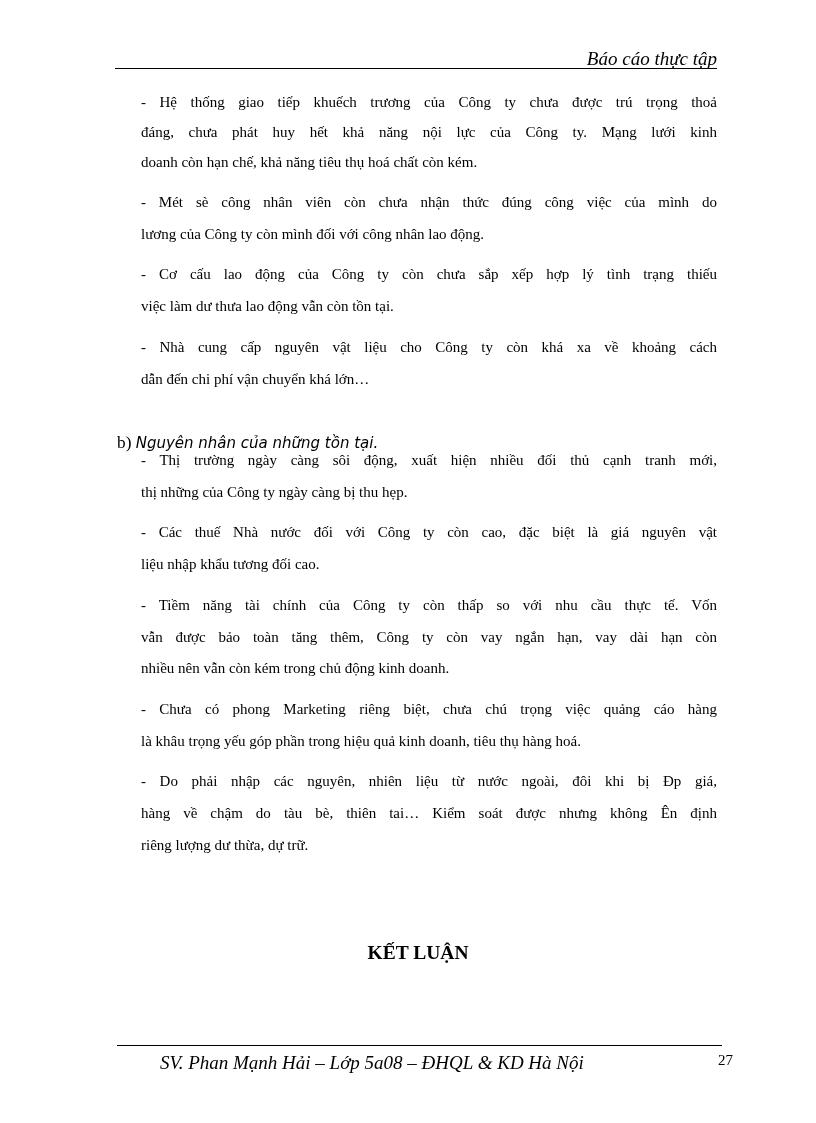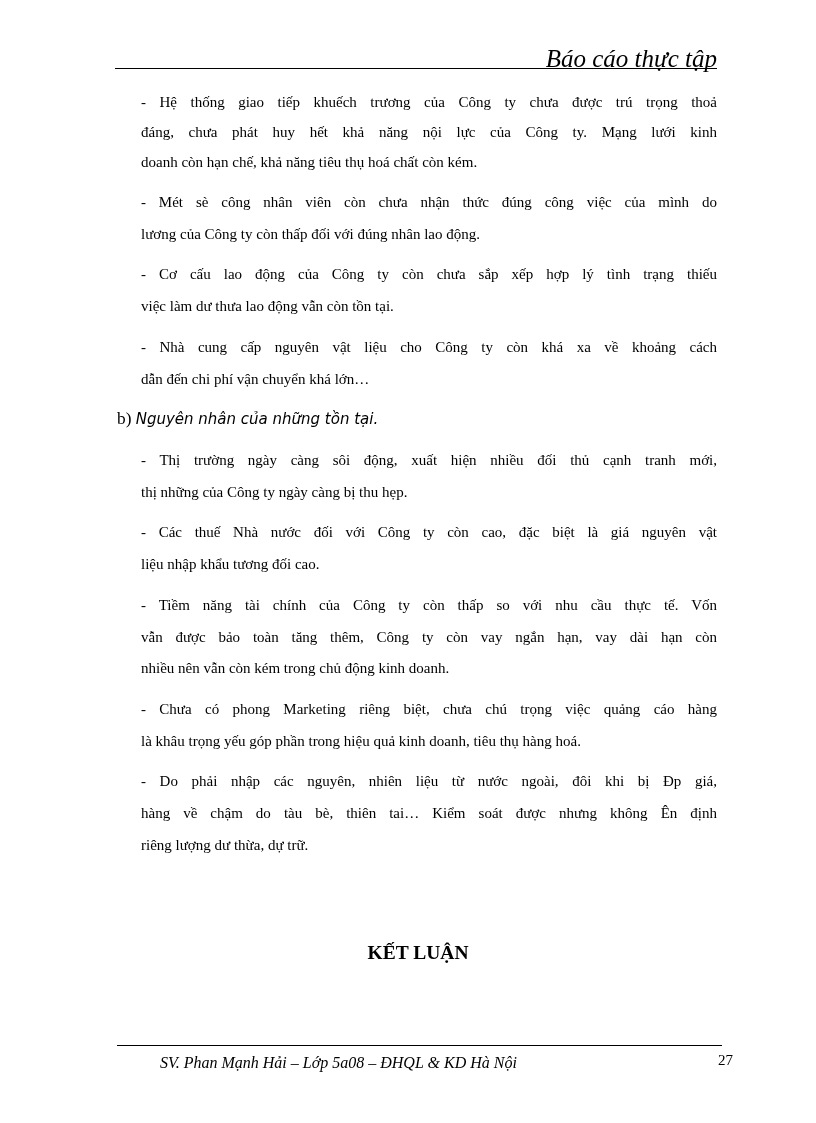--- a/index.html
+++ b/index.html
@@ -13,21 +13,21 @@
       position: relative;
       overflow: hidden;
       font-family: "Liberation Serif", "DejaVu Serif", serif;
       color: #000000;
     }
     .header-title {
       position: absolute;
       right: 99px;
       top: 48px;
       font-style: italic;
-      font-size: 25px;
+      font-size: 19px;
       line-height: 22px;
       white-space: nowrap;
     }
     .header-rule {
       position: absolute;
       left: 115px;
       width: 602px;
       top: 68px;
       height: 0;
       border-top: 1px solid #000;
@@ -44,20 +44,21 @@
     }
     .line.last {
       text-align-last: left;
     }
     .subheading {
       position: absolute;
       left: 117px;
       font-size: 17.3px;
       line-height: 20px;
       white-space: nowrap;
+      margin-top: 24px;
     }
     .subheading .italic {
       font-family: "DejaVu Sans", "Liberation Sans", sans-serif;
       font-style: italic;
       font-size: 15px;
     }
     .conclusion {
       position: absolute;
       left: 0;
       width: 836px;
@@ -73,21 +74,21 @@
       width: 605px;
       top: 1045px;
       height: 0;
       border-top: 1px solid #000;
     }
     .footer-text {
       position: absolute;
       left: 160px;
       top: 1051px;
       font-style: italic;
-      font-size: 16px;
+      font-size: 19px;
       line-height: 24px;
       white-space: nowrap;
     }
     .page-number {
       position: absolute;
       left: 718px;
       top: 1049px;
       font-size: 15px;
       line-height: 22px;
     }
@@ -96,21 +97,21 @@
 <body>
 
 <div class="header-title">Báo cáo thực tập</div>
 <div class="header-rule"></div>
 
 <div class="line" style="top:92px">- Hệ thống giao tiếp khuếch trương của Công ty chưa được trú trọng thoả</div>
 <div class="line" style="top:122px">đáng, chưa phát huy hết khả năng nội lực của Công ty. Mạng lưới kinh</div>
 <div class="line last" style="top:152px">doanh còn hạn chế, khả năng tiêu thụ hoá chất còn kém.</div>
 
 <div class="line" style="top:192px">- Mét sè công nhân viên còn chưa nhận thức đúng công việc của mình do</div>
-<div class="line last" style="top:224px">lương của Công ty còn thấp đối với đúng nhân lao động.</div>
+<div class="line last" style="top:224px">lương của Công ty còn mình đối với công nhân lao động.</div>
 
 <div class="line" style="top:264px">- Cơ cấu lao động của Công ty còn chưa sắp xếp hợp lý tình trạng thiếu</div>
 <div class="line last" style="top:296px">việc làm dư thưa lao động vẫn còn tồn tại.</div>
 
 <div class="line" style="top:337px">- Nhà cung cấp nguyên vật liệu cho Công ty còn khá xa về khoảng cách</div>
 <div class="line last" style="top:369px">dẫn đến chi phí vận chuyển khá lớn…</div>
 
 <div class="subheading" style="top:409px">
   <span>b) </span><span class="italic">Nguyên nhân của những tồn tại.</span>
 </div>

